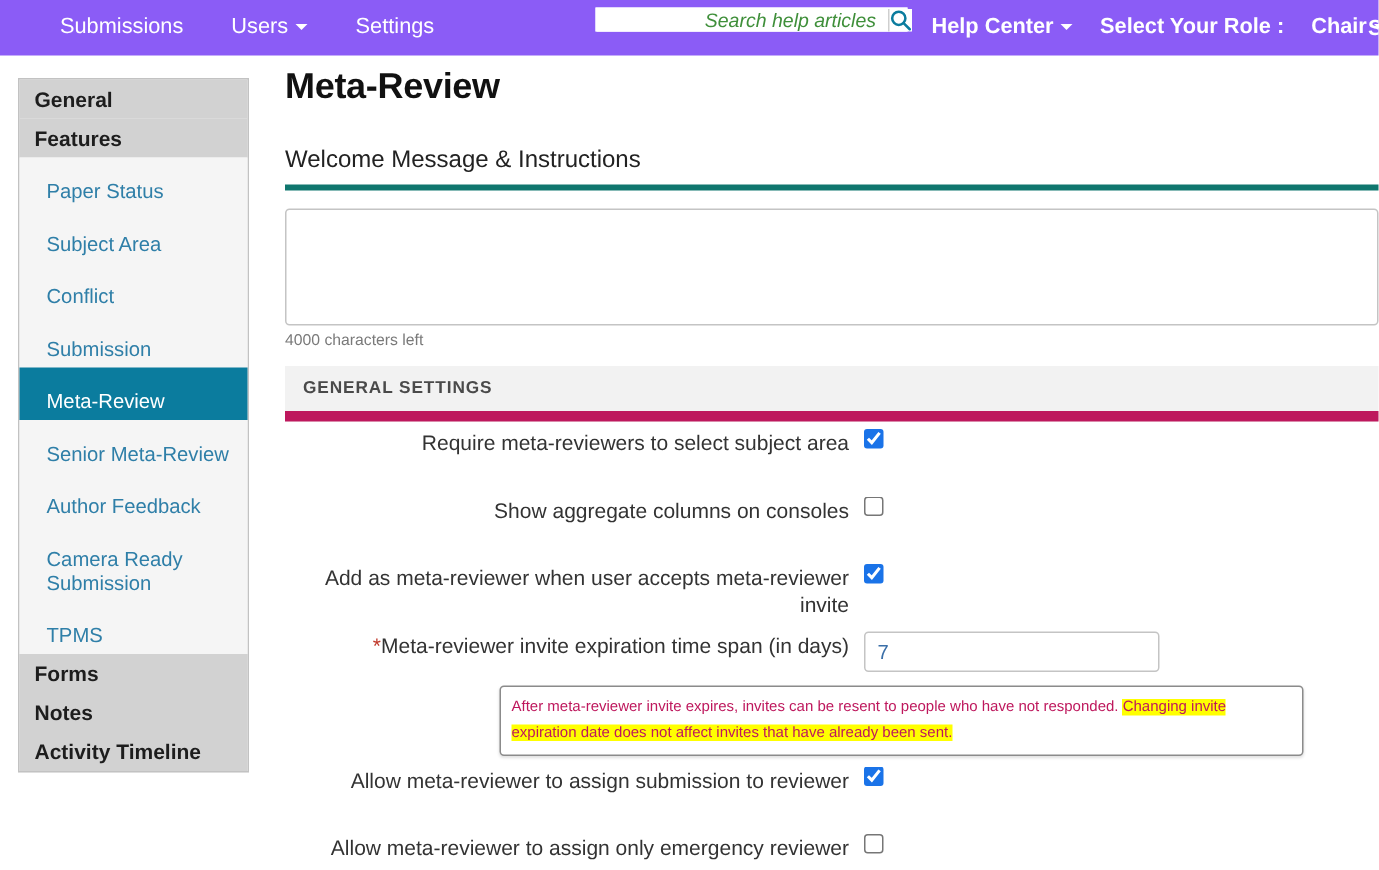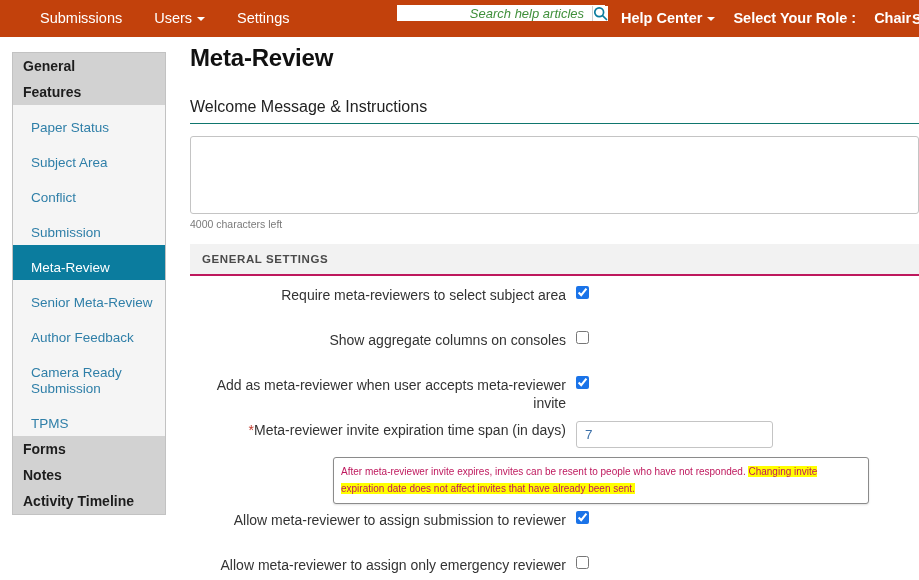--- a/index.html
+++ b/index.html
@@ -8,21 +8,21 @@
     width: 919px; height: 580px;
     overflow: hidden;
     background: #ffffff;
     font-family: "Liberation Sans", sans-serif;
   }
 
   
   #topnav {
     position: absolute; left: 0; top: 0;
     width: 919px; height: 37px;
-    background: #c2410c;
+    background: #8b5cf6;
     display: flex; align-items: center;
   }
   .nav-link {
     color: #ffffff;
     font-size: 14.5px;
     padding: 0 16px;
     line-height: 37px;
     white-space: nowrap;
     cursor: pointer;
     text-decoration: none;
@@ -130,21 +130,21 @@
     font-size: 24px;
     font-weight: bold;
     color: #111111;
     margin: 0 0 26px 0;
     letter-spacing: -0.2px;
   }
   #welcome-label {
     font-size: 16px;
     color: #222222;
     padding-bottom: 7px;
-    border-bottom: 1px solid #0f766e;
+    border-bottom: 4px solid #0f766e;
     width: 729px;
     margin-bottom: 12px;
   }
   #welcome-textarea {
     width: 729px;
     height: 78px;
     border: 1px solid #c4c4c4;
     border-radius: 3px;
     resize: none;
     outline: none;
@@ -157,21 +157,21 @@
   #chars-left {
     font-size: 10.5px;
     color: #7a7a7a;
     margin-top: 4px;
   }
 
   #settings-band {
     position: absolute; left: 0; top: 200px;
     width: 729px;
     background: #f2f2f2;
-    border-bottom: 2px solid #be185d;
+    border-bottom: 7px solid #be185d;
     padding: 9px 12px;
     font-size: 11.5px;
     font-weight: bold;
     letter-spacing: 0.6px;
     color: #4a4a4a;
   }
 
   #form-rows {
     position: absolute; left: 0; top: 242px;
     width: 729px;

